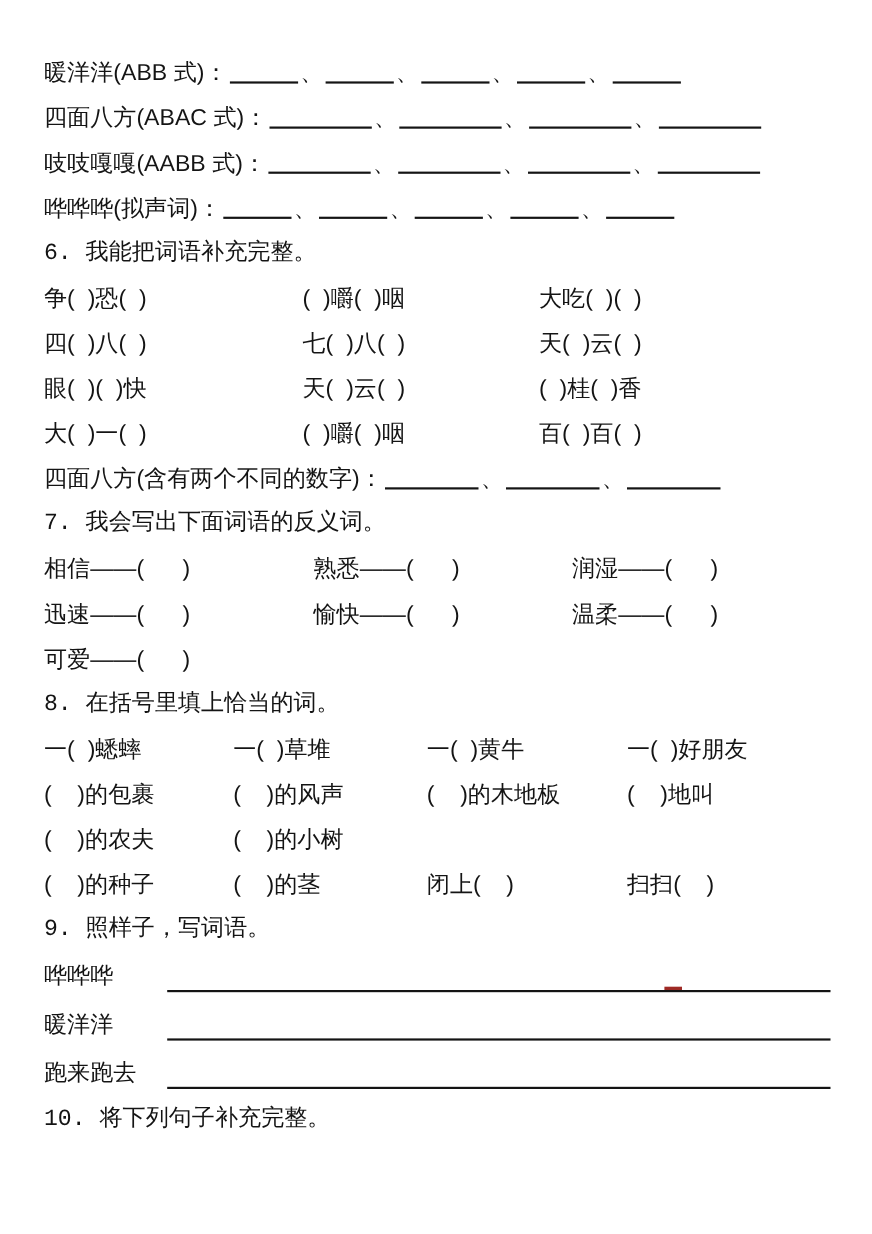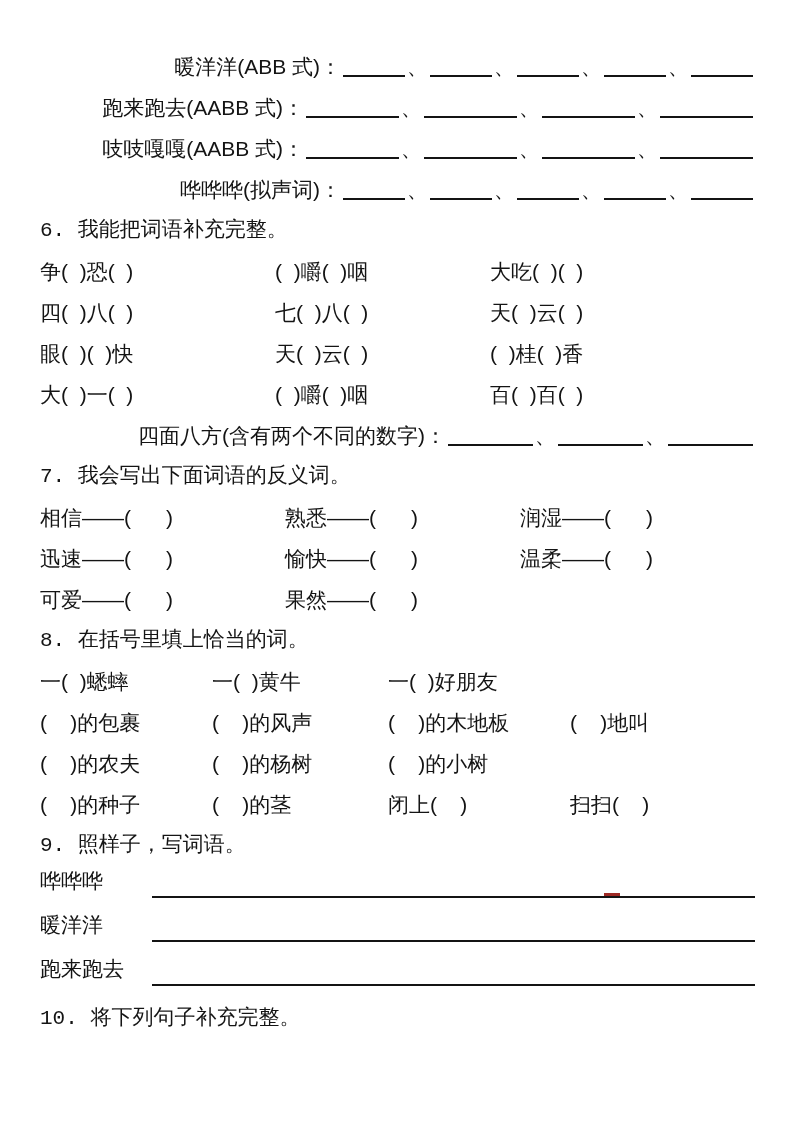--- a/index.html
+++ b/index.html
@@ -6,34 +6,34 @@
   body{
     width:793px;height:1122px;
     background:#ffffff;
     box-sizing:border-box;
     padding:46px 38px 0 40px;
     font-family:"Liberation Sans","DejaVu Sans",sans-serif;
     font-size:21px;
     color:#141414;
     overflow:hidden;
   }
-  .row{height:41px;line-height:41px;white-space:pre;text-align:right;}
+  .row{height:41px;line-height:41px;white-space:pre;}
   .heading{height:41px;line-height:41px;white-space:pre;font-family:Liberation Mono, monospace;}
   .blank{
     display:inline-block;
     border-bottom:2px solid #141414;
     height:16px;
     vertical-align:-3px;
     margin:0 2px;
   }
   .q6-row{display:grid;grid-template-columns:235px 215px 1fr;height:41px;line-height:41px;}
   .q7-row{display:grid;grid-template-columns:245px 235px 1fr;height:41px;line-height:41px;}
   .q8-row{display:grid;grid-template-columns:172px 176px 182px 1fr;height:41px;line-height:41px;}
   .cell{white-space:pre;}
-  .q9-row{height:44px;display:flex;align-items:flex-start;}
+  .q9-row{height:44px;display:flex;align-items:center;}
   .q9-label{min-width:112px;white-space:pre;line-height:30px;}
   .q9-line{
     flex:1;
     border-bottom:2px solid #141414;
     height:30px;
     position:relative;
     margin-bottom:4px;
   }
   .red-dash{
     position:absolute;
@@ -41,21 +41,21 @@
     bottom:0;
     width:16px;
     height:3px;
     background:#9e2a25;
   }
 </style>
 </head>
 <body>
 
 <div class="row"><span>暖洋洋(ABB 式)：</span><span><span class="blank" style="width: 62px;"></span>、<span class="blank" style="width: 62px;"></span>、<span class="blank" style="width: 62px;"></span>、<span class="blank" style="width: 62px;"></span>、<span class="blank" style="width: 62px;"></span></span></div>
-<div class="row"><span>跑来跑去(AABB 式)：</span><span><span class="blank" style="width: 93px;"></span>、<span class="blank" style="width: 93px;"></span>、<span class="blank" style="width: 93px;"></span>、<span class="blank" style="width: 93px;"></span></span></div>
+<div class="row"><span>四面八方(ABAC 式)：</span><span><span class="blank" style="width: 93px;"></span>、<span class="blank" style="width: 93px;"></span>、<span class="blank" style="width: 93px;"></span>、<span class="blank" style="width: 93px;"></span></span></div>
 <div class="row"><span>吱吱嘎嘎(AABB 式)：</span><span><span class="blank" style="width: 93px;"></span>、<span class="blank" style="width: 93px;"></span>、<span class="blank" style="width: 93px;"></span>、<span class="blank" style="width: 93px;"></span></span></div>
 <div class="row"><span>哗哗哗(拟声词)：</span><span><span class="blank" style="width: 62px;"></span>、<span class="blank" style="width: 62px;"></span>、<span class="blank" style="width: 62px;"></span>、<span class="blank" style="width: 62px;"></span>、<span class="blank" style="width: 62px;"></span></span></div>
 
 <div class="heading">6. 我能把词语补充完整。</div>
 <div class="q6-row">
   <span class="cell">争(  )恐(  )</span>
   <span class="cell">(  )嚼(  )咽</span>
   <span class="cell">大吃(  )(  )</span>
 </div>
 <div class="q6-row">
@@ -81,39 +81,38 @@
   <span class="cell">熟悉——(      )</span>
   <span class="cell">润湿——(      )</span>
 </div>
 <div class="q7-row">
   <span class="cell">迅速——(      )</span>
   <span class="cell">愉快——(      )</span>
   <span class="cell">温柔——(      )</span>
 </div>
 <div class="q7-row">
   <span class="cell">可爱——(      )</span>
-  <span class="cell">果然——(      )</span>
   <span class="cell"></span>
 </div>
 
 <div class="heading">8. 在括号里填上恰当的词。</div>
 <div class="q8-row">
   <span class="cell">一(  )蟋蟀</span>
+  <span class="cell">一(  )草堆</span>
   <span class="cell">一(  )黄牛</span>
   <span class="cell">一(  )好朋友</span>
 </div>
 <div class="q8-row">
   <span class="cell">(    )的包裹</span>
   <span class="cell">(    )的风声</span>
   <span class="cell">(    )的木地板</span>
   <span class="cell">(    )地叫</span>
 </div>
 <div class="q8-row">
   <span class="cell">(    )的农夫</span>
-  <span class="cell">(    )的杨树</span>
   <span class="cell">(    )的小树</span>
 </div>
 <div class="q8-row">
   <span class="cell">(    )的种子</span>
   <span class="cell">(    )的茎</span>
   <span class="cell">闭上(    )</span>
   <span class="cell">扫扫(    )</span>
 </div>
 
 <div class="heading">9. 照样子，写词语。</div>

